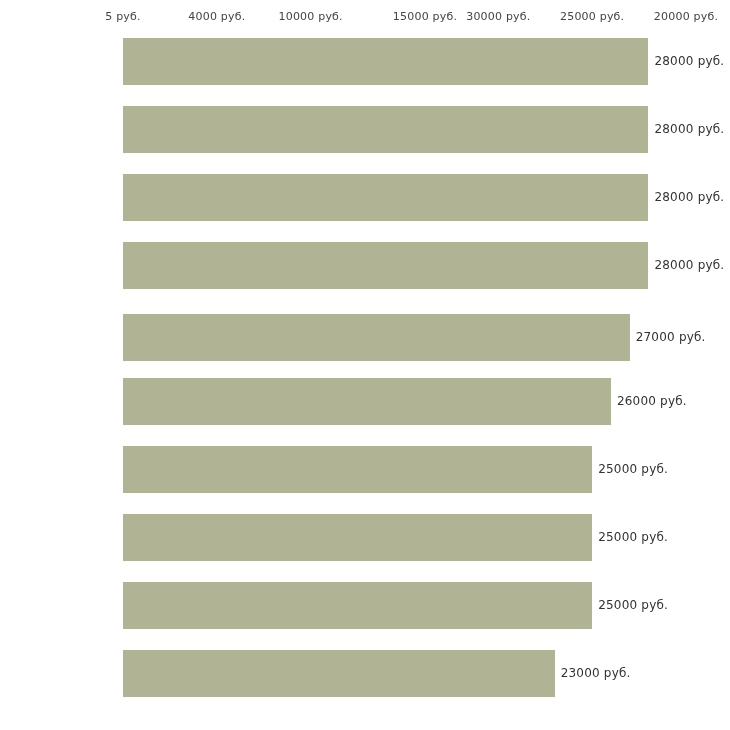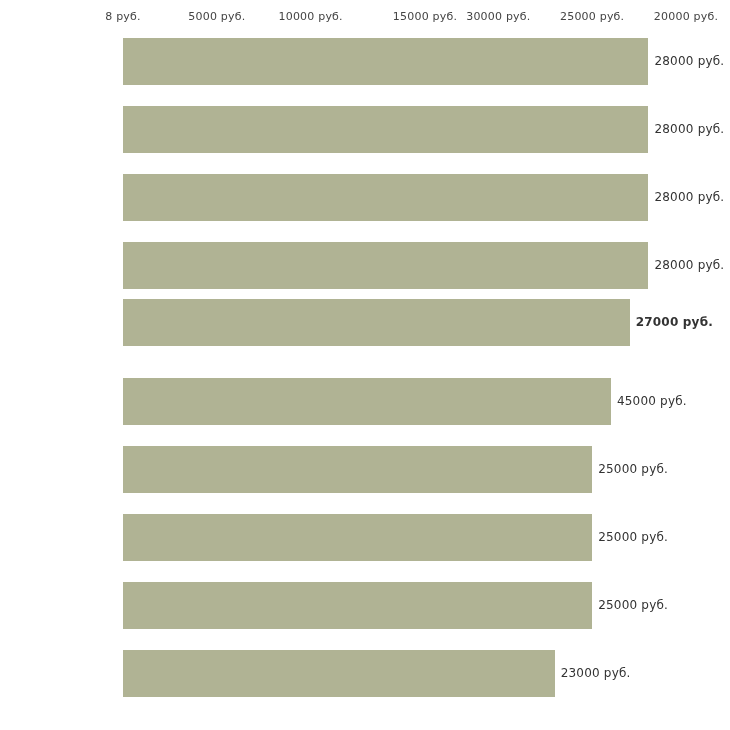--- a/index.html
+++ b/index.html
@@ -64,22 +64,22 @@
     white-space: nowrap;
     letter-spacing: 0.2px;
   }
 </style>
 </head>
 <body>
 
 <div id="chart-root">
   <div class="axis-top"></div>
   <div id="ticks">
-      <div class="tick-label" style="left: 123px;">8 руб.</div>
-      <div class="tick-label" style="left: 216.833px;">5000 руб.</div>
+      <div class="tick-label" style="left: 123px;">5 руб.</div>
+      <div class="tick-label" style="left: 216.833px;">4000 руб.</div>
       <div class="tick-label" style="left: 310.667px;">10000 руб.</div>
       <div class="tick-label" style="left: 425px;">15000 руб.</div>
       <div class="tick-label" style="left: 498.333px;">30000 руб.</div>
       <div class="tick-label" style="left: 592.167px;">25000 руб.</div>
       <div class="tick-label" style="left: 686px;">20000 руб.</div>
     </div>
   <div id="rows">
       <div class="row" style="top: 27px;">
         <div class="bar-wrap">
           <div class="bar" style="width: 525.467px; background: rgb(176, 179, 148);"></div>
@@ -97,30 +97,30 @@
           <div class="bar" style="width: 525.467px; background: rgb(176, 179, 148);"></div>
           <div class="bar-value" style="left: 531.467px;">28000 руб.</div>
         </div>
       </div>
       <div class="row" style="top: 231px;">
         <div class="bar-wrap">
           <div class="bar" style="width: 525.467px; background: rgb(176, 179, 148);"></div>
           <div class="bar-value" style="left: 531.467px;">28000 руб.</div>
         </div>
       </div>
-      <div class="row" style="top: 288px; font-weight: bold;">
+      <div class="row" style="top: 303px;">
         <div class="bar-wrap">
           <div class="bar" style="width: 506.7px; background: rgb(176, 179, 148);"></div>
           <div class="bar-value" style="left: 512.7px;">27000 руб.</div>
         </div>
       </div>
       <div class="row" style="top: 367px;">
         <div class="bar-wrap">
           <div class="bar" style="width: 487.933px; background: rgb(176, 179, 148);"></div>
-          <div class="bar-value" style="left: 493.933px;">45000 руб.</div>
+          <div class="bar-value" style="left: 493.933px;">26000 руб.</div>
         </div>
       </div>
       <div class="row" style="top: 435px;">
         <div class="bar-wrap">
           <div class="bar" style="width: 469.167px; background: rgb(176, 179, 148);"></div>
           <div class="bar-value" style="left: 475.167px;">25000 руб.</div>
         </div>
       </div>
       <div class="row" style="top: 503px;">
         <div class="bar-wrap">

